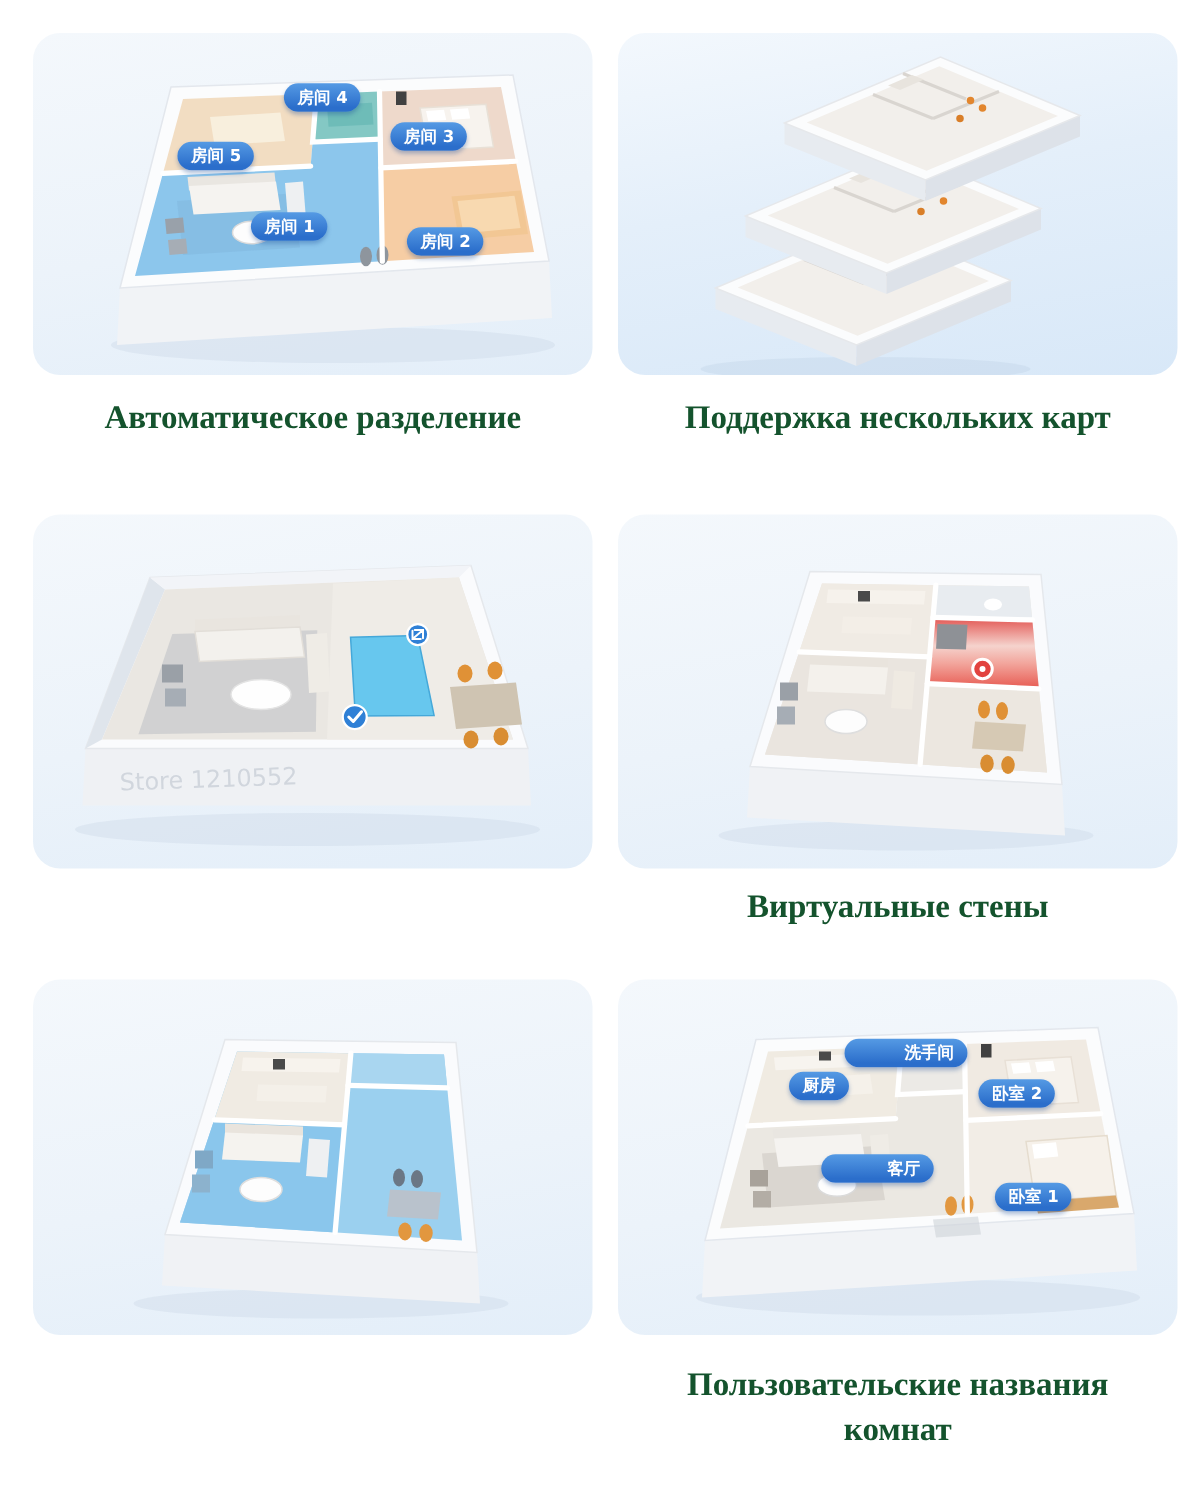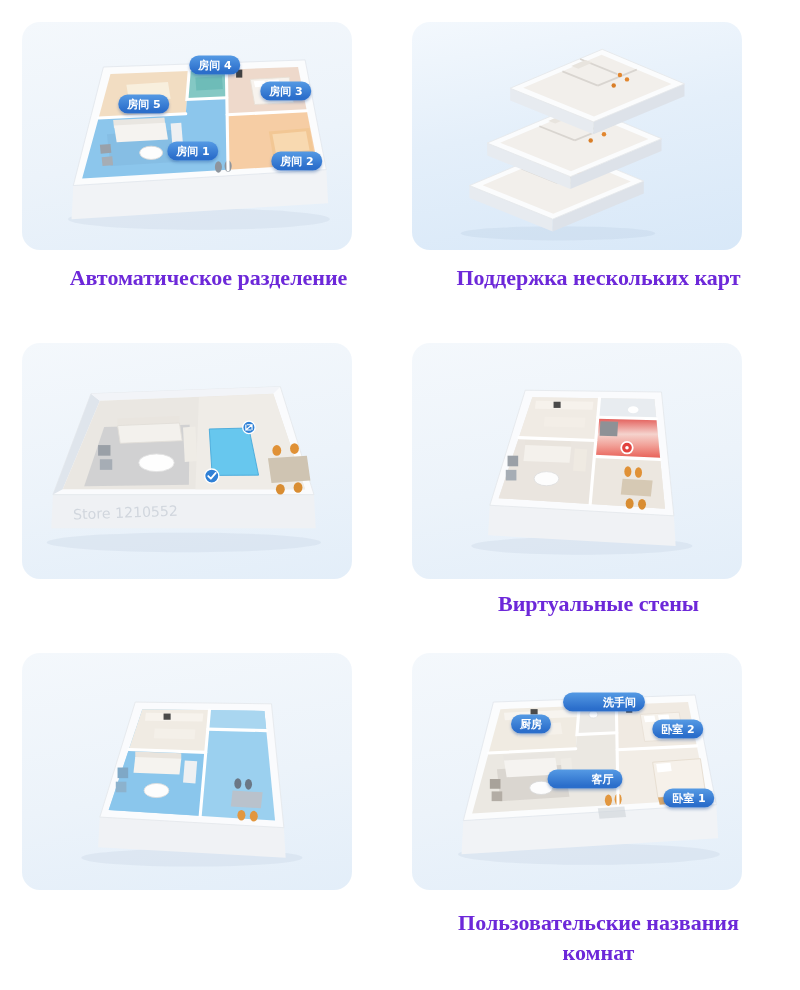--- a/index.html
+++ b/index.html
@@ -2,27 +2,27 @@
 <html><head>
 <meta charset="utf-8">
 <style>
   html,body{margin:0;padding:0;}
   body{
     width:800px;height:990px;position:relative;background:#ffffff;
     font-family:"Liberation Sans",sans-serif;overflow:hidden;
   }
   .feature{position:absolute;width:373px;}
   .card{
-    position:relative;width:330px;border-radius:18px;overflow:hidden;
+    position:relative;width:373px;border-radius:18px;overflow:hidden;
     background:linear-gradient(170deg,#f4f8fc 0%,#ecf3fa 55%,#e3eef9 100%);
   }
   .card--sky{background:linear-gradient(170deg,#f3f8fd 0%,#e4effa 45%,#d8e8f8 100%);}
   .card svg{display:block;width:100%;height:100%;}
   .caption{
-    margin:0;text-align:center;color:#6d28d9;
+    margin:0;text-align:center;color:#14532d;
     font:700 22px/28px "Liberation Serif",serif;
   }
   .caption--wrap{line-height:30px;max-width:330px;margin:0 auto;}
   .badge{
     position:absolute;transform:translate(-50%,-50%);
     background:linear-gradient(180deg,#559ae4 0%,#2b6ecb 85%);
     color:#ffffff;font:700 11px/1 "DejaVu Sans",sans-serif;
     padding:4px 9px;border-radius:11px;white-space:nowrap;
     box-shadow:0 2px 3px rgba(25,75,150,.35);
   }
@@ -317,19 +317,19 @@
 
         <g stroke="#ffffff" stroke-width="3.5" stroke-linecap="round" fill="none">
           <polyline points="86.6,93.6 185.1,88.8"></polyline>
           <polyline points="189,40.6 186.4,72.7 231.5,70.7"></polyline>
           <polyline points="231,39 232.9,152.1"></polyline>
           <polyline points="231.9,89.9 321.9,85.5"></polyline>
         </g>
       </g>
     </svg>
     <div class="badge" style="left:192px;top:49px;padding-left:40px;">洗手间</div>
-    <div class="badge" style="left:119px;top:71px;text-align:right;">厨房</div>
+    <div class="badge" style="left:134px;top:71px;text-align:right;">厨房</div>
     <div class="badge" style="left:266px;top:76px;">卧室 2</div>
     <div class="badge" style="left:173px;top:126px;padding-left:44px;">客厅</div>
     <div class="badge" style="left:277px;top:145px;">卧室 1</div>
   </div>
   <h3 class="caption caption--wrap">Пользовательские названия комнат</h3>
 </section>
 
 </body></html>

